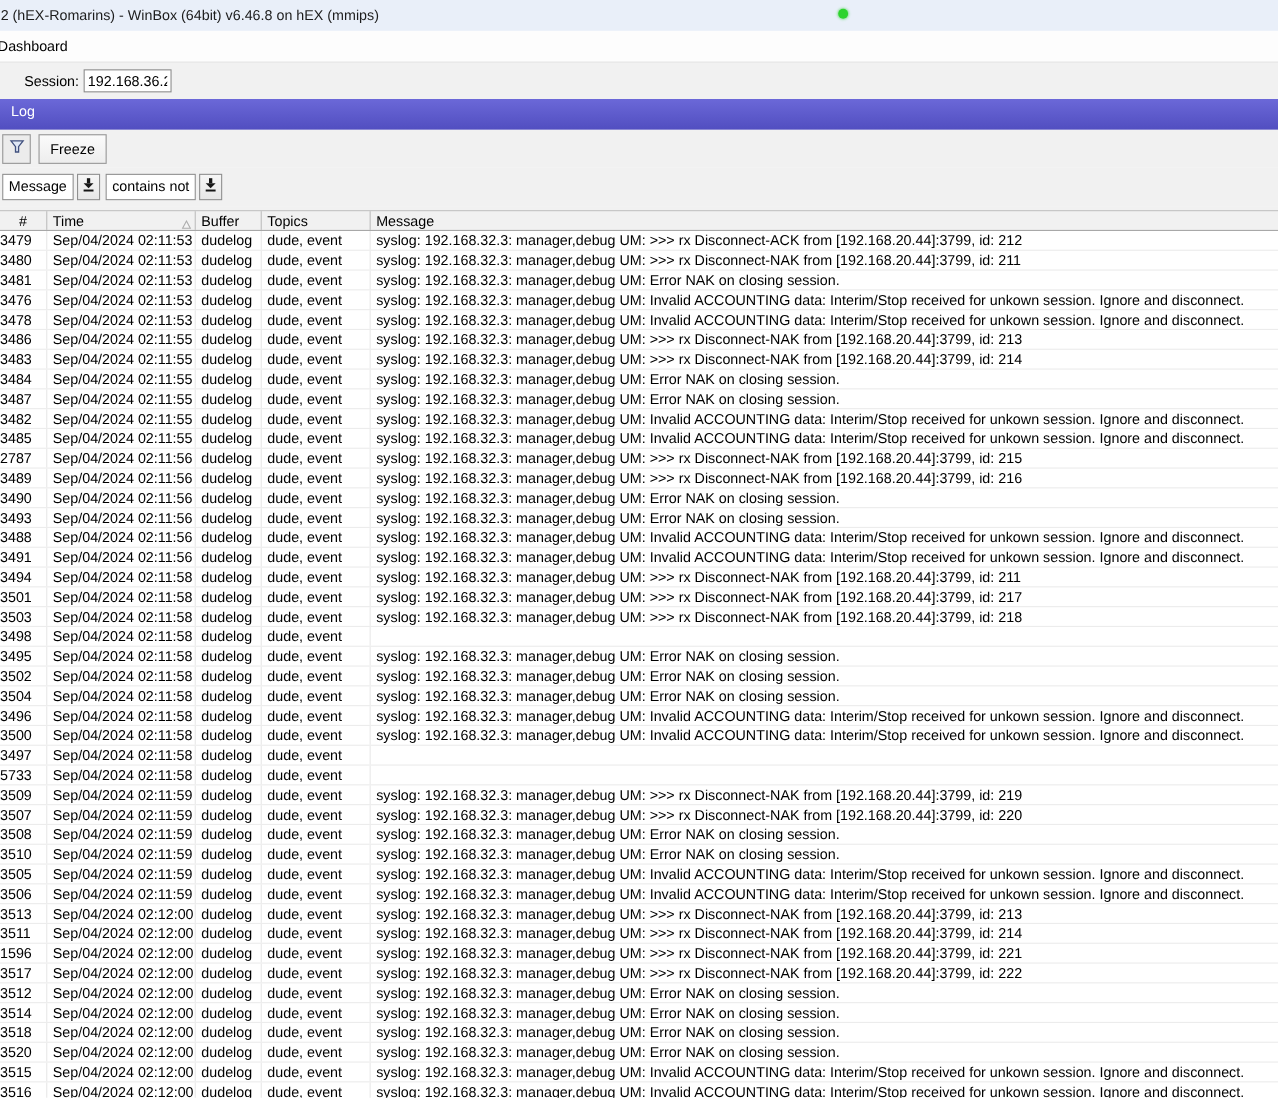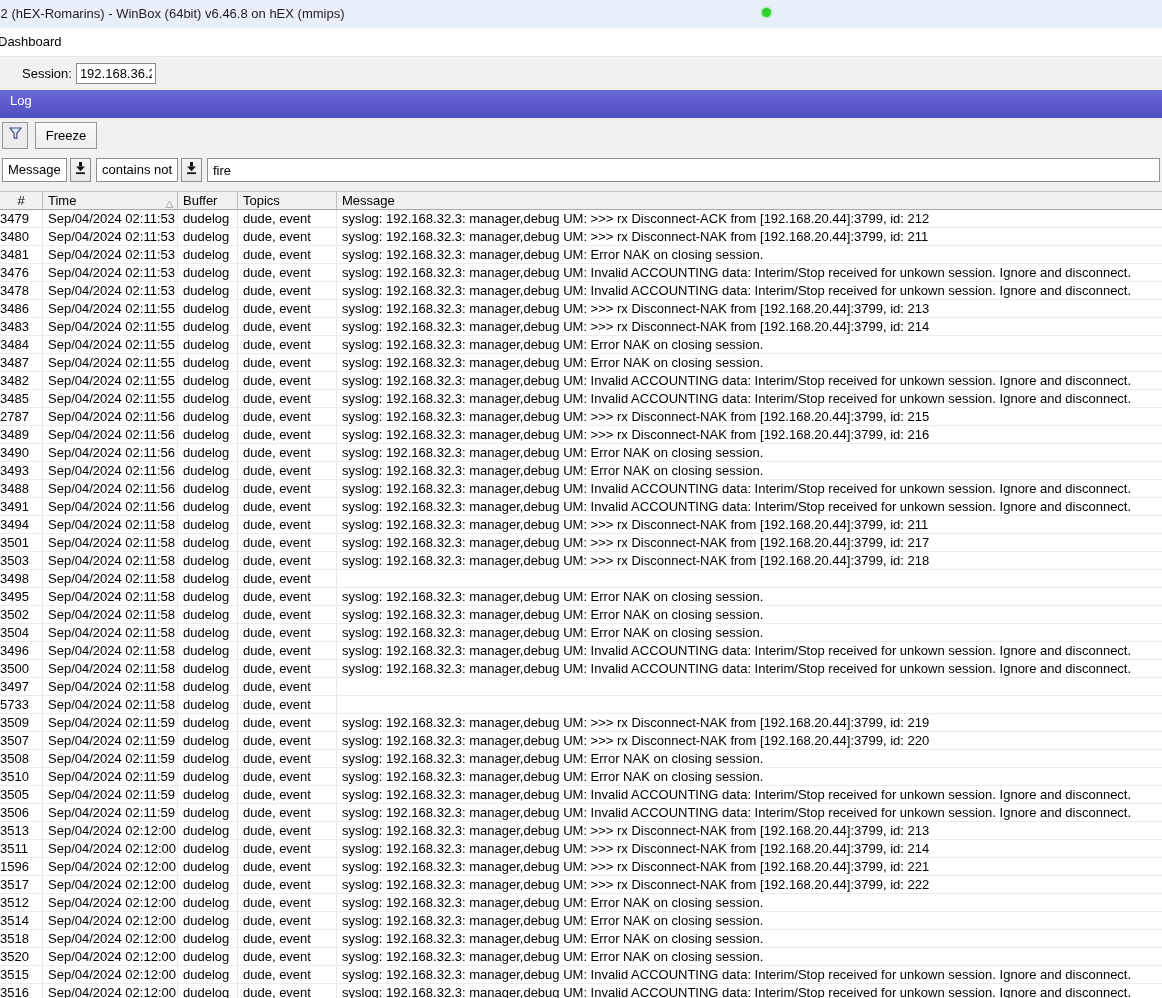--- a/index.html
+++ b/index.html
@@ -118,21 +118,20 @@
   <div class="combo f-op">contains not</div>
   <div class="f-arrow">
     <span>
       <svg width="13" height="14" viewBox="0 0 13 14">
         <rect x="5" y="1" width="3" height="4.5" fill="#161616"></rect>
         <path d="M2 5.5 H11 L6.5 10.2 Z" fill="#161616"></path>
         <rect x="2" y="11.3" width="9" height="1.8" fill="#161616"></rect>
       </svg>
     </span>
   </div>
-  <input class="f-input" value="fire" style="">
 </div>
 
 <div class="spacer3"></div>
 
 <div class="table-header grid-cols">
   <div class="th center">#</div>
   <div class="th">
     <span>Time</span>
     <span class="sort-ind">
       <svg width="9" height="9" viewBox="0 0 9 9">

